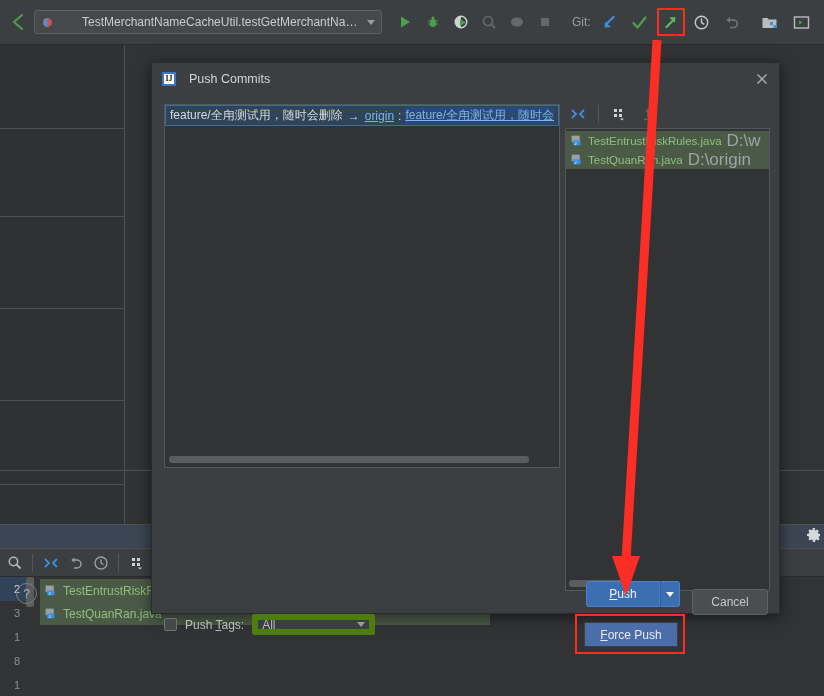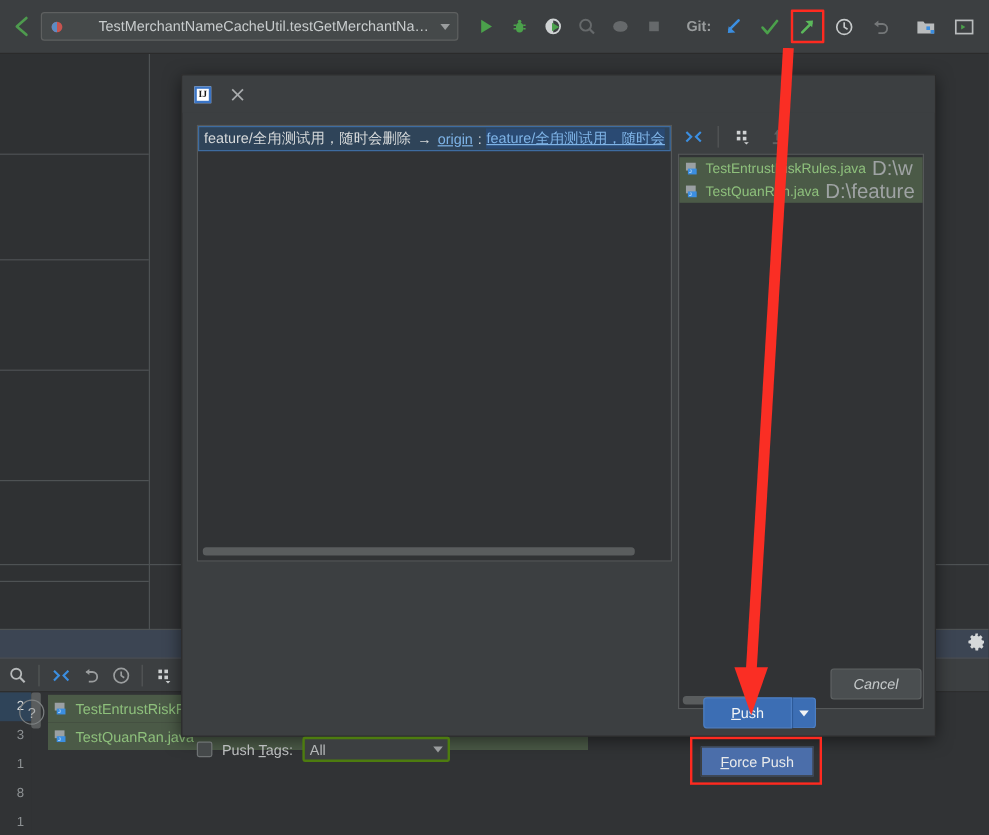--- a/index.html
+++ b/index.html
@@ -28,21 +28,21 @@
     border: 1px solid #5e6060; border-radius: 3px;
     background: #45494a; display: flex; align-items: center;
     padding: 0 6px; gap: 6px;
   }
   .runcfg-label { flex: 1; color: #c8cccd; font-size: 12px; white-space: nowrap;
     overflow: hidden; text-overflow: ellipsis; margin-left: 22px; }
   .tb-icons { display: flex; align-items: center; gap: 2px; margin-left: 10px; }
   .tbi { width: 26px; height: 26px; display: flex; align-items: center;
     justify-content: center; border-radius: 3px; }
   .tb-sep { width: 1px; height: 20px; background: #555859; margin: 0 6px; }
-  .git-label { color: #9a9d9e; font-size: 12px; margin: 0 6px 0 2px; font-weight: bold; }
+  .git-label { color: #9a9d9e; font-size: 12px; margin: 0 6px 0 2px; }
   .push-highlight {
     border: 2px solid #ff2a20;
     border-radius: 1px;
     width: 28px; height: 28px;
   }
 
   
   .bg-editor {
     position: absolute; left: 0; top: 45px; width: 824px; height: 651px;
     background: #313335;
@@ -159,21 +159,21 @@
 
   
   .pushtags-row {
     position: absolute; left: 12px; top: 520px; display: flex; align-items: center; gap: 8px;
   }
   .chk { width: 13px; height: 13px; border: 1px solid #6f7374; background: #45494a;
     border-radius: 2px; }
   .pt-label { font-size: 12px; color: #bbbdbe; }
   .pt-label u { text-decoration: underline; }
   .combo {
-    width: 123px; height: 21px; border: 2px solid #4d7c0f; background: #3c3f41;
+    width: 123px; height: 21px; border: 6px solid #4d7c0f; background: #3c3f41;
     display: flex; align-items: center; padding: 0 4px; font-size: 12px;
     color: #b4b7b8; border-radius: 2px;
   }
   .combo .cval { flex: 1; }
   .caret { width: 0; height: 0; border-left: 4px solid transparent;
     border-right: 4px solid transparent; border-top: 5px solid #9a9d9e; }
 
   
   .help-btn {
     position: absolute; left: 16px; top: 583px; width: 21px; height: 21px;
@@ -193,21 +193,21 @@
     display: flex; align-items: center; justify-content: center;
   }
   .btn-push u { text-decoration: underline; }
   .btn-push-arrow {
     position: absolute; left: 660px; top: 581px; width: 20px; height: 26px;
     background: #3c6eb4; border: 1px solid #4d7fc4; border-left: 1px solid #2d5a99;
     border-radius: 0 3px 3px 0;
     display: flex; align-items: center; justify-content: center;
   }
   .btn-push-arrow .caret { border-top-color: #f2f4f5; }
-  .btn-cancel { position: absolute; left: 692px; top: 557px; width: 76px; font-style: italic; }
+  .btn-cancel { position: absolute; left: 692px; top: 589px; width: 76px; }
 
   
   .forcepush-wrap {
     position: absolute; left: 575px; top: 614px; width: 110px; height: 40px;
     border: 2px solid #ff2a20;
   }
   .forcepush-menu {
     position: absolute; left: 7px; top: 6px; width: 94px; height: 25px;
     background: #4b6eaa; border: 1px solid #3c3f41;
     display: flex; align-items: center; justify-content: center;
@@ -440,20 +440,21 @@
             <line x1="10.8" y1="10.8" x2="14.6" y2="14.6" stroke="#c6c9ca" stroke-width="1.9"></line>
           </svg>
       </div>
     </div>
   </div>
 
   <div class="dialog">
 
     <div class="dlg-title">
       <span class="dlg-ij-icon">IJ</span>
+      <span class="dlg-title-text">Push Commits</span>
       <span class="dlg-close">
         <svg width="12" height="12" viewBox="0 0 12 12">
             <line x1="1.5" y1="1.5" x2="10.5" y2="10.5" stroke="#a9acad" stroke-width="1.4"></line>
             <line x1="10.5" y1="1.5" x2="1.5" y2="10.5" stroke="#a9acad" stroke-width="1.4"></line>
           </svg>
       </span>
     </div>
 
     <div class="dlg-body">
 
@@ -507,21 +508,21 @@
         </div>
         <div class="fp-row">
           <span>
             <svg width="13" height="13" viewBox="0 0 16 16">
                 <rect x="2" y="2" width="10" height="8" fill="#9aa0a3"></rect>
                 <rect x="4" y="8" width="9" height="6" fill="#3b8ee0"></rect>
                 <text x="5.5" y="13" font-size="5" fill="#fff" font-family="sans-serif">J</text>
               </svg>
           </span>
           <span class="fp-name">TestQuanRan.java</span>
-          <span class="fp-path">D:\feature</span>
+          <span class="fp-path">D:\origin</span>
         </div>
         <div class="fp-hscroll"></div>
       </div>
 
       <div class="pushtags-row">
         <span class="chk"></span>
         <span class="pt-label"><span>Push </span><u>T</u><span>ags:</span></span>
         <span class="combo">
           <span class="cval">All</span>
           <span class="caret"></span>

